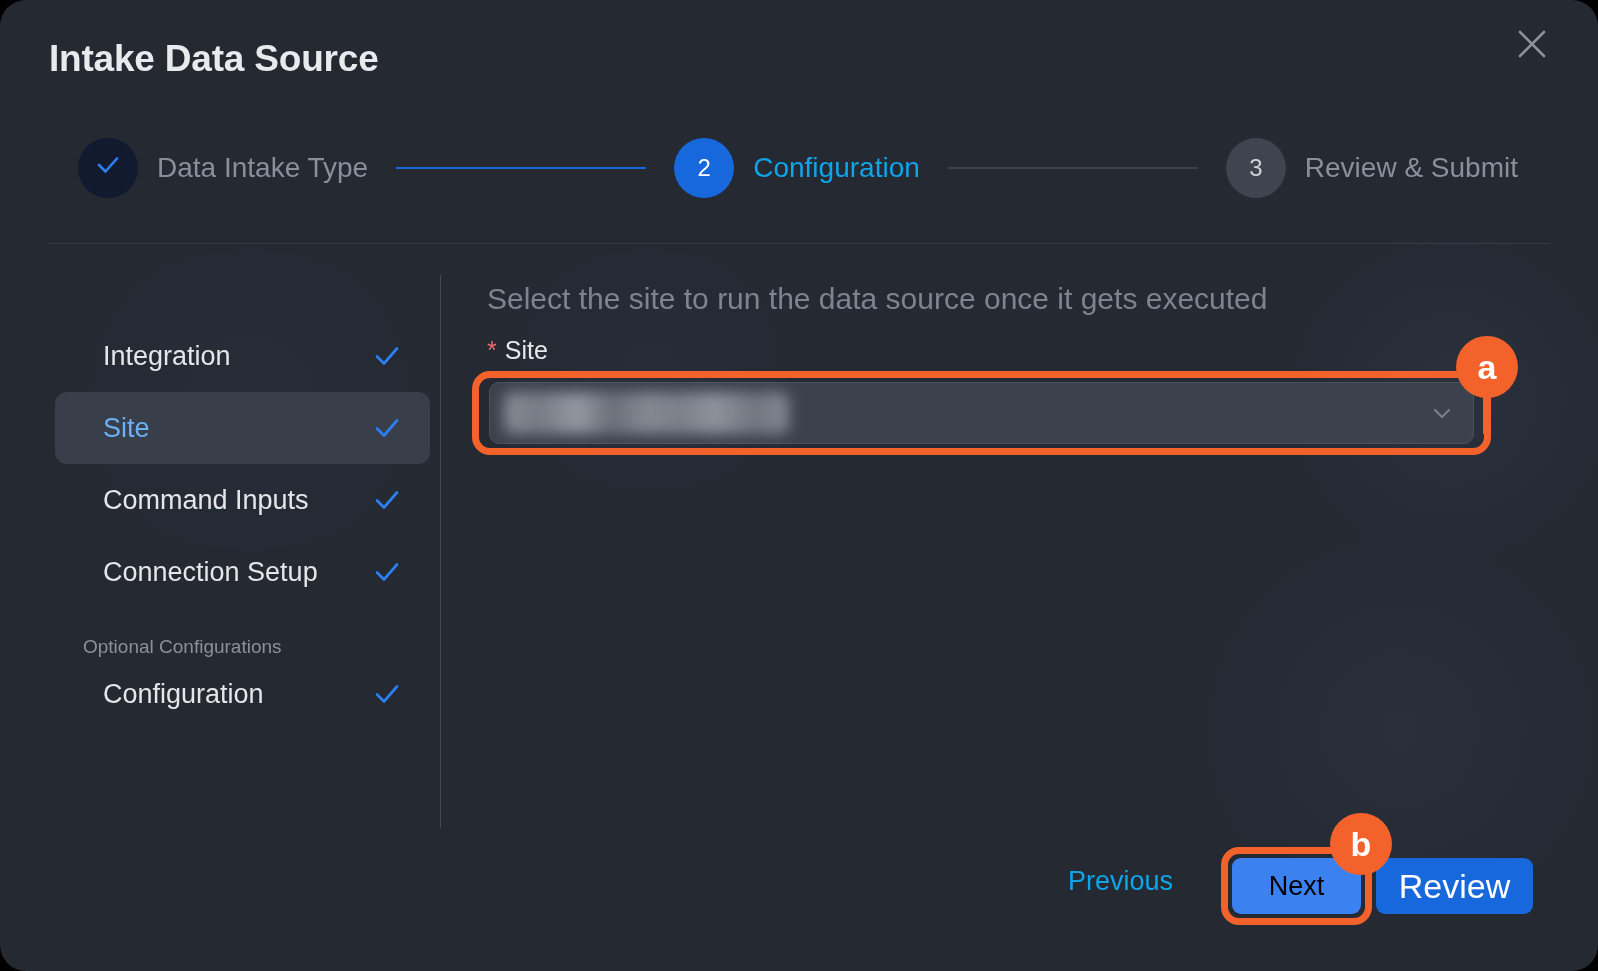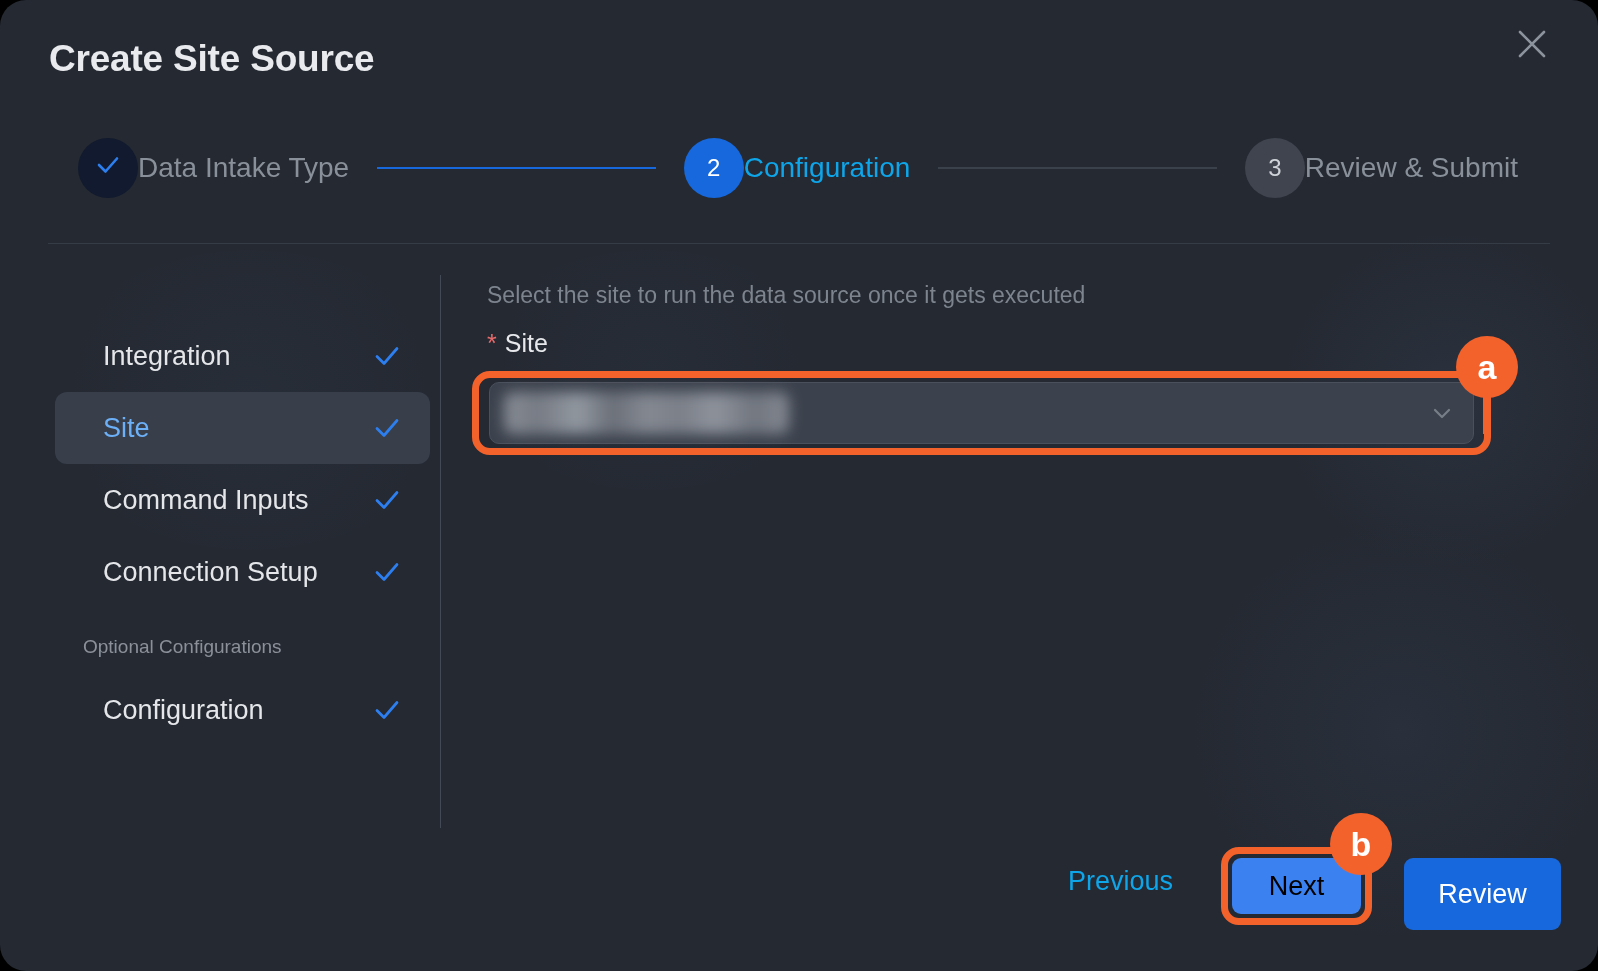--- a/index.html
+++ b/index.html
@@ -65,20 +65,21 @@
     width: 60px; height: 60px;
     border-radius: 50%;
     display: flex; align-items: center; justify-content: center;
     font-size: 24px;
     flex: 0 0 auto;
   }
   .step-circle.done   { background: #111a2e; }
   .step-circle.active { background: #1668dc; color: #ffffff; }
   .step-circle.todo   { background: #3f444e; color: #cfd3d9; }
   .step-label {
+    margin-left: 19px;
     font-size: 28px;
     white-space: nowrap;
   }
   .step-label.done   { color: #8a9099; }
   .step-label.active { color: #0ea5e9; }
   .step-label.todo   { color: #8a9099; text-align: right; }
   .step-line {
     height: 2px;
     flex: 1 1 auto;
     margin: 0 28px;
@@ -114,41 +115,40 @@
     font-size: 27px;
     color: #e4e6e9;
     flex: 1 1 auto;
   }
   .nav-item.selected .nav-label { color: #6cb0f8; }
   .nav-check { flex: 0 0 auto; display: flex; align-items: center; }
 
   .nav-section-title {
     padding: 0 0 0 28px;
     margin-top: 28px;
-    margin-bottom: 16px;
     font-size: 19px;
     color: #8b9099;
   }
 
   
   #v-divider {
     position: absolute;
     left: 440px; top: 275px;
     width: 1px; height: 553px;
     background: #434a55;
   }
 
   
   #panel {
     position: absolute;
     left: 487px; top: 282px;
     width: 1000px;
   }
   #panel-desc {
-    font-size: 23px;
+    font-size: 30px;
     color: #7e848e;
     white-space: nowrap;
   }
   #field-label {
     margin-top: 20px;
     font-size: 25px;
     color: #e6e8eb;
     display: flex;
     align-items: baseline;
   }
@@ -241,29 +241,28 @@
     left: 1221px; top: 847px;
     width: 151px; height: 78px;
     border: 7px solid #f4622c;
     border-radius: 18px;
     box-sizing: border-box;
     pointer-events: none;
   }
   #review-btn {
     position: absolute;
     left: 1376px; top: 858px;
-    width: 157px; height: 72px;
+    width: 157px; height: 56px;
     background: #1668dc;
     color: #ffffff;
     border: none;
     border-radius: 9px;
-    font-size: 27px;
+    font-size: 34px;
     font-family: "Liberation Sans", sans-serif;
     cursor: pointer;
-    margin-left: 28px;
   }
   #badge-b {
     position: absolute;
     left: 1330px; top: 813px;
     width: 62px; height: 62px;
     border-radius: 50%;
     background: #f4622c;
     color: #ffffff;
     font-size: 34px;
     font-weight: bold;
@@ -276,21 +275,21 @@
 </head>
 <body>
 
 <div id="modal">
 
   <div class="blob b1"></div>
   <div class="blob b2"></div>
   <div class="blob b3"></div>
   <div class="blob b4"></div>
 
-  <div id="title">Create Site Source</div>
+  <div id="title">Intake Data Source</div>
 
   <div id="close-btn">
     <span>
       <svg width="34" height="34" viewBox="0 0 34 34">
         <path d="M5 5 L29 29 M29 5 L5 29" stroke="#8d939c" stroke-width="2.6" stroke-linecap="round" fill="none"></path>
       </svg>
     </span>
   </div>
 
   <div id="stepper">

